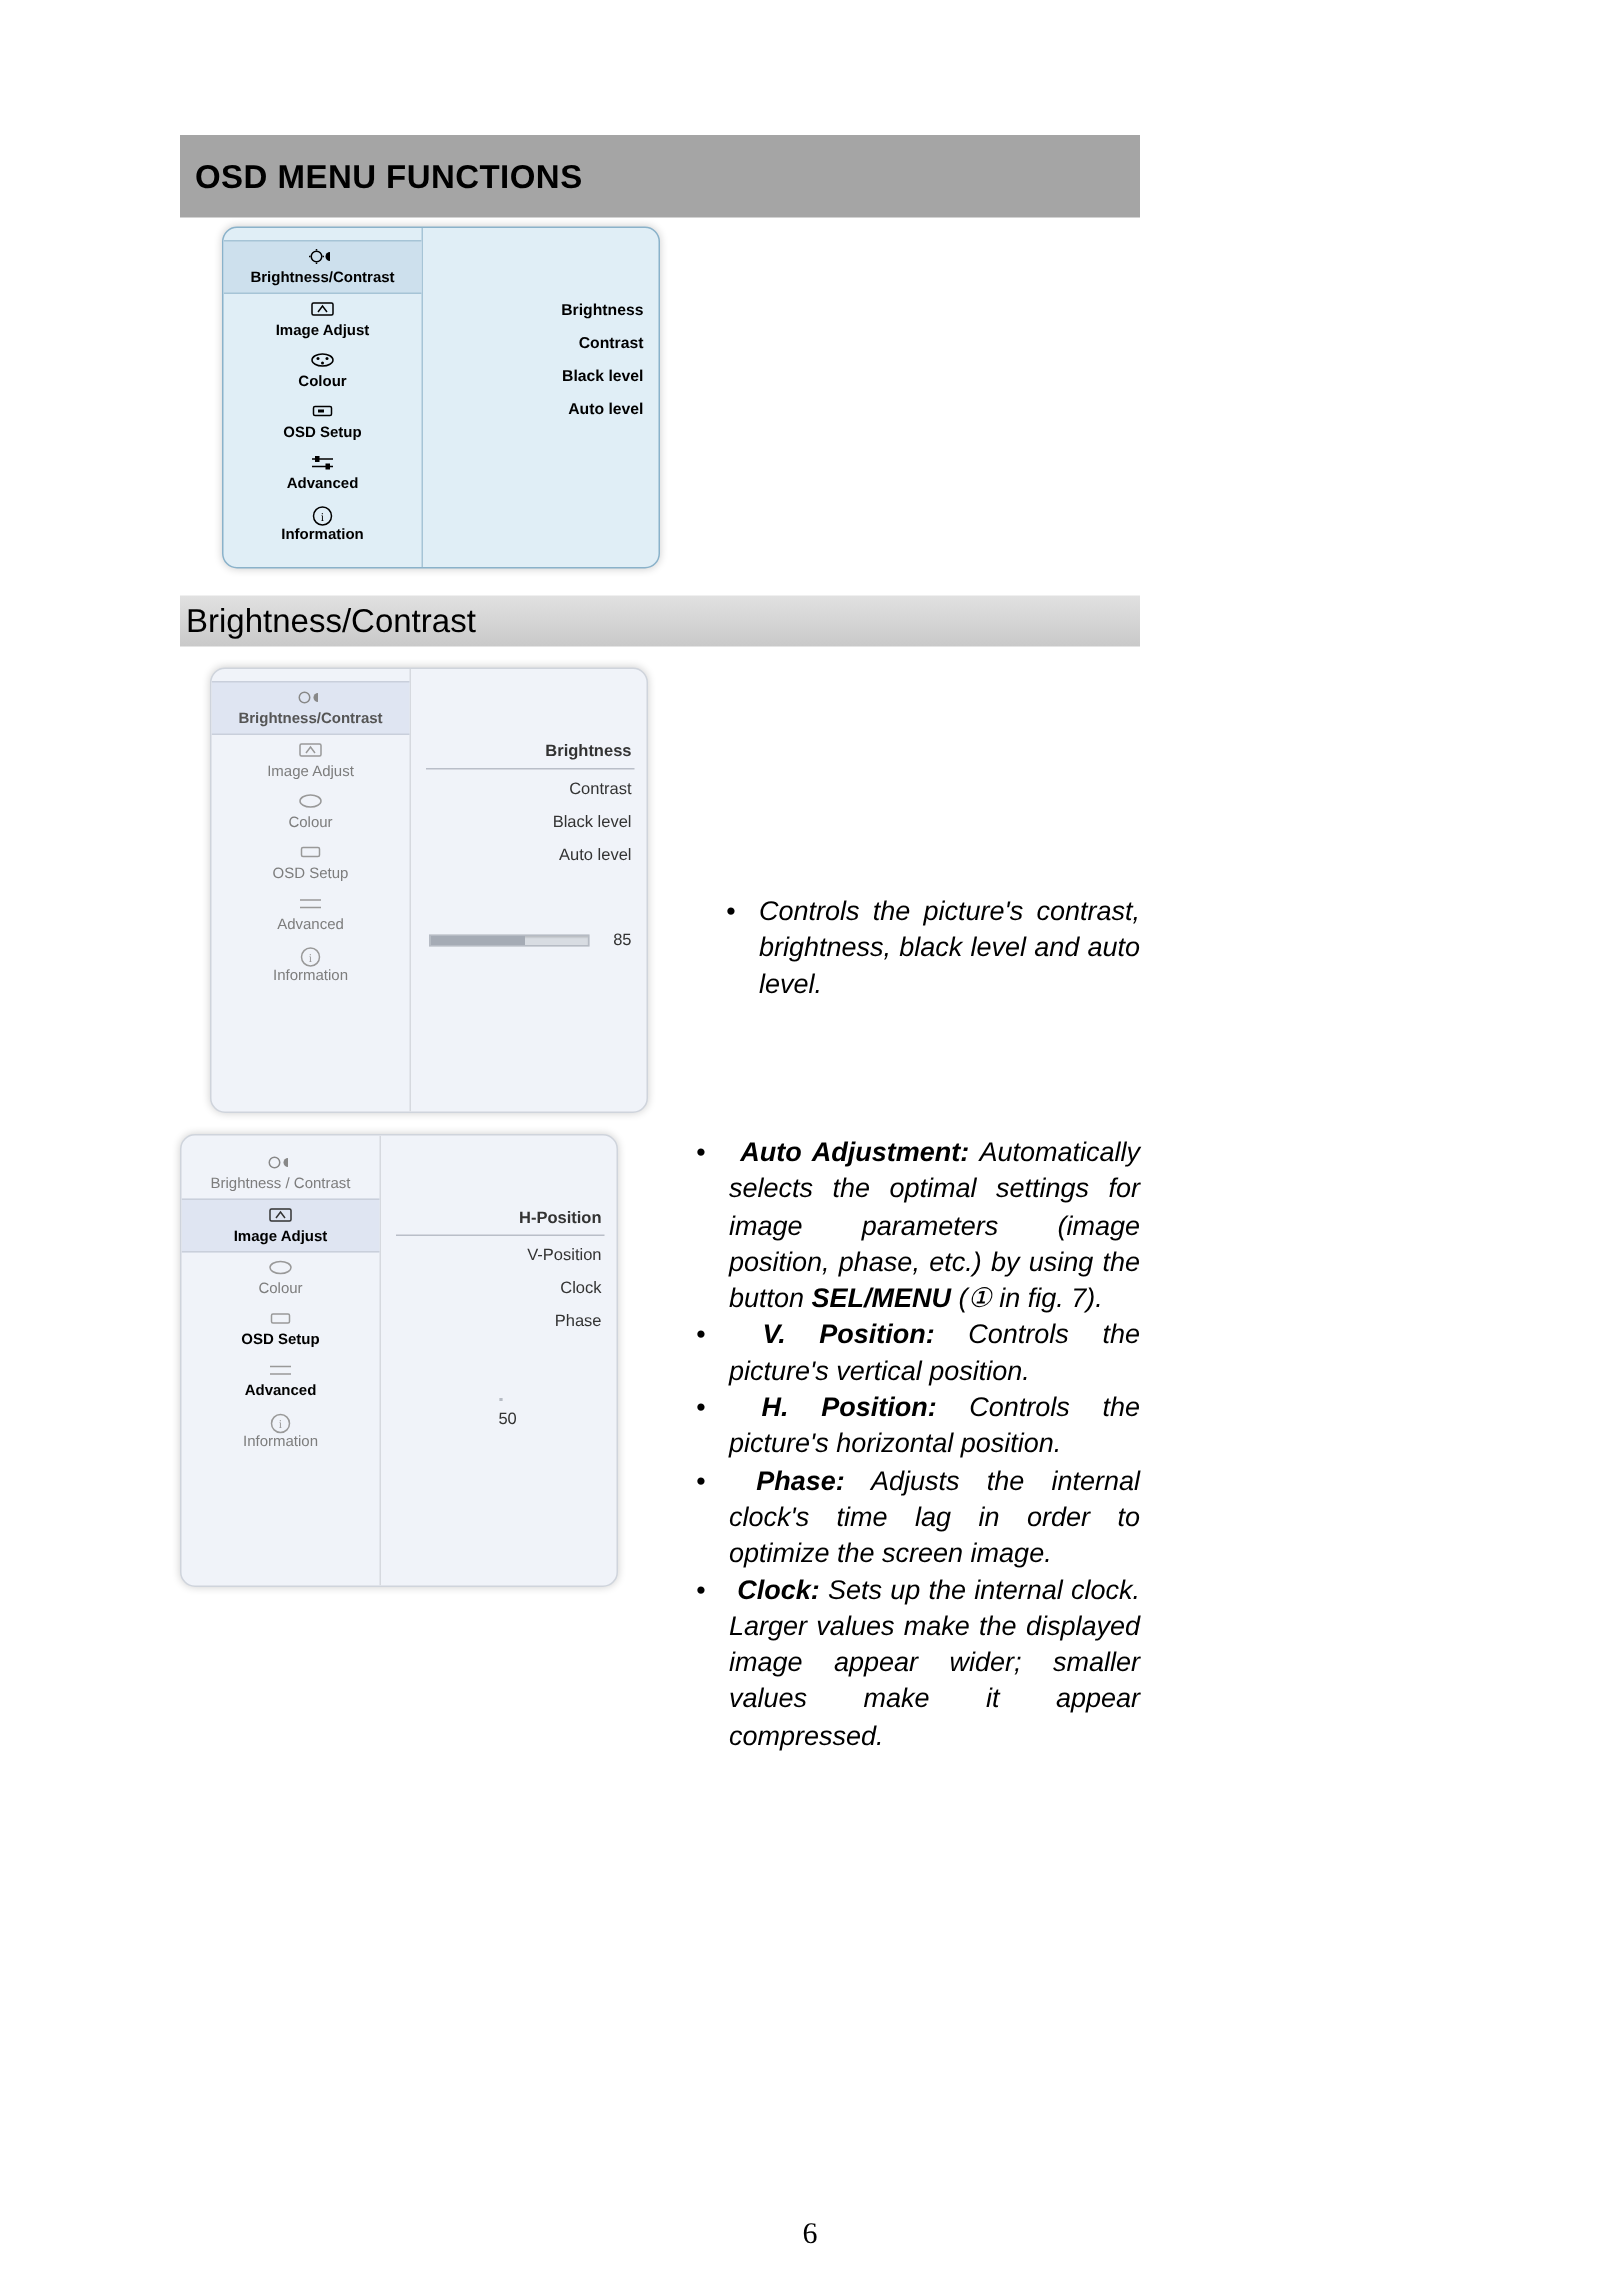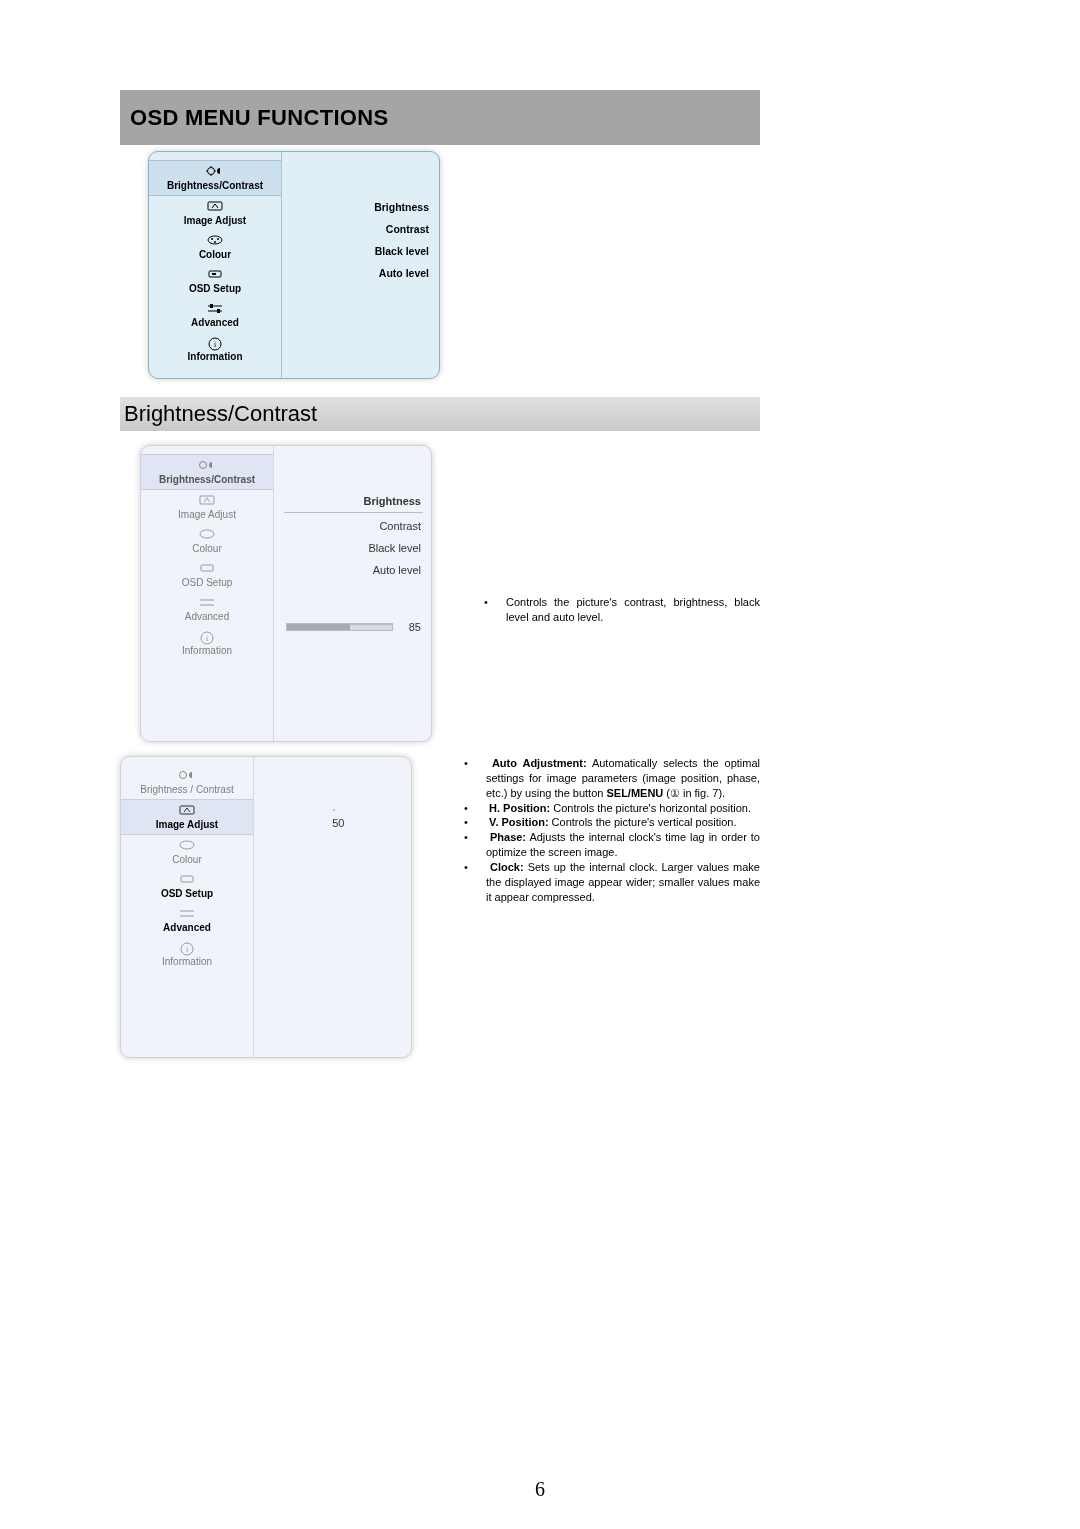--- a/index.html
+++ b/index.html
@@ -141,21 +141,21 @@
 
   
   .section-row {
     display: flex;
     gap: 30px;
     align-items: flex-start;
     margin-top: 14px;
     width: 640px;
   }
   .section-row .left  { flex: 0 0 300px; }
-  .section-row .right { flex: 1; font-size: 11px; line-height: 1.35; text-align: justify; }
+  .section-row .right { flex: 1; font-size: 18px; line-height: 1.35; text-align: justify; font-style: italic; }
 
   .bullet      { display: block; padding-left: 36px; text-indent: -22px; }
   .bullet .dot { display: inline-block; width: 22px; text-indent: 0; }
   .right b     { font-weight: 700; }
 
   .bc-text { margin-top: 150px; }
 
   .pagenum {
     position: absolute;
     bottom: 28px;
@@ -381,39 +381,45 @@
             <span class="ic">
               <svg width="14" height="14" viewBox="0 0 14 14">
                   <circle cx="7" cy="7" r="6" fill="none" stroke="#999"></circle>
                   <text x="7" y="10" text-anchor="middle" font-size="8" fill="#999" font-family="serif">i</text>
                 </svg>
             </span>
             <span class="lbl">Information</span>
           </div>
         </div>
         <div class="panel">
+          <div class="opt-list" style="margin-top:32px;">
+            <div class="opt sel">H-Position</div>
+            <div class="opt">V-Position</div>
+            <div class="opt">Clock</div>
+            <div class="opt">Phase</div>
+          </div>
           <div class="slider-row" style="margin-top:40px;flex-direction:column;">
             <div class="slider-track">
                 <div class="slider-fill" style="width:50%"></div>
               </div>
             <span class="slider-val">50</span>
           </div>
         </div>
       </div>
     </div>
 
     <div class="right">
       <span class="bullet"><span class="dot">•</span>
         <b>Auto Adjustment:</b><span> Automatically selects the optimal settings for image parameters (image position, phase, etc.) by using the button </span><b>SEL/MENU</b><span> (① in fig. 7).</span>
       </span>
       <span class="bullet"><span class="dot">•</span>
-        <b>H. Position:</b><span> Controls the picture's horizontal position.</span>
+        <b>V. Position:</b><span> Controls the picture's vertical position.</span>
       </span>
       <span class="bullet"><span class="dot">•</span>
-        <b>V. Position:</b><span> Controls the picture's vertical position.</span>
+        <b>H. Position:</b><span> Controls the picture's horizontal position.</span>
       </span>
       <span class="bullet"><span class="dot">•</span>
         <b>Phase:</b><span> Adjusts the internal clock's time lag in order to optimize the screen image.</span>
       </span>
       <span class="bullet"><span class="dot">•</span>
         <b>Clock:</b><span> Sets up the internal clock. Larger values make the displayed image appear wider; smaller values make it appear compressed.</span>
       </span>
     </div>
   </div>
 

